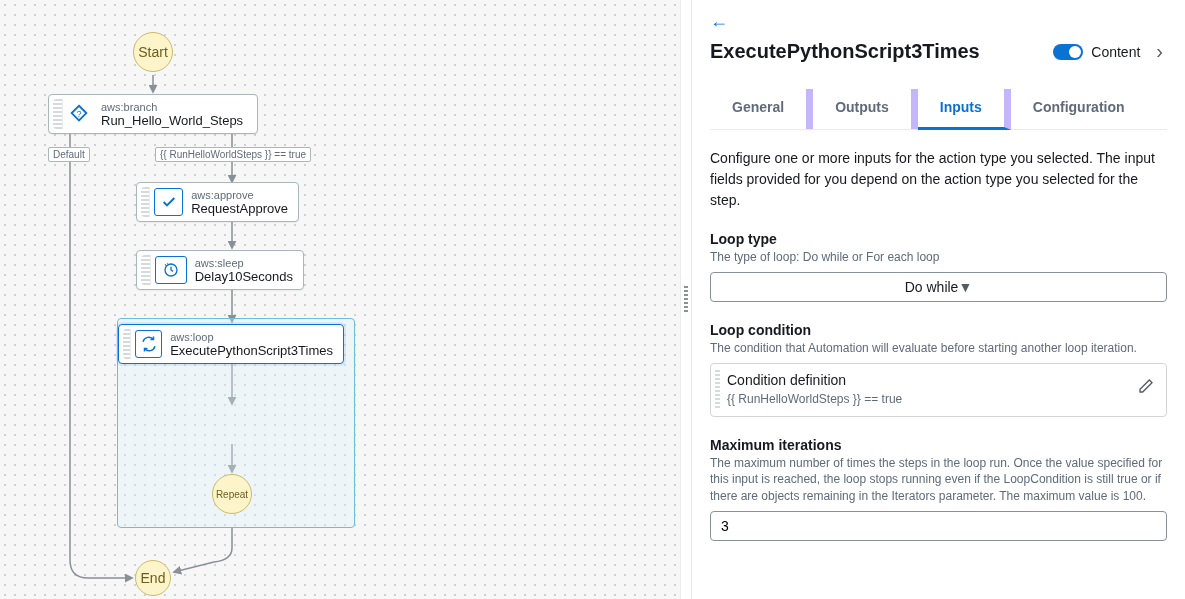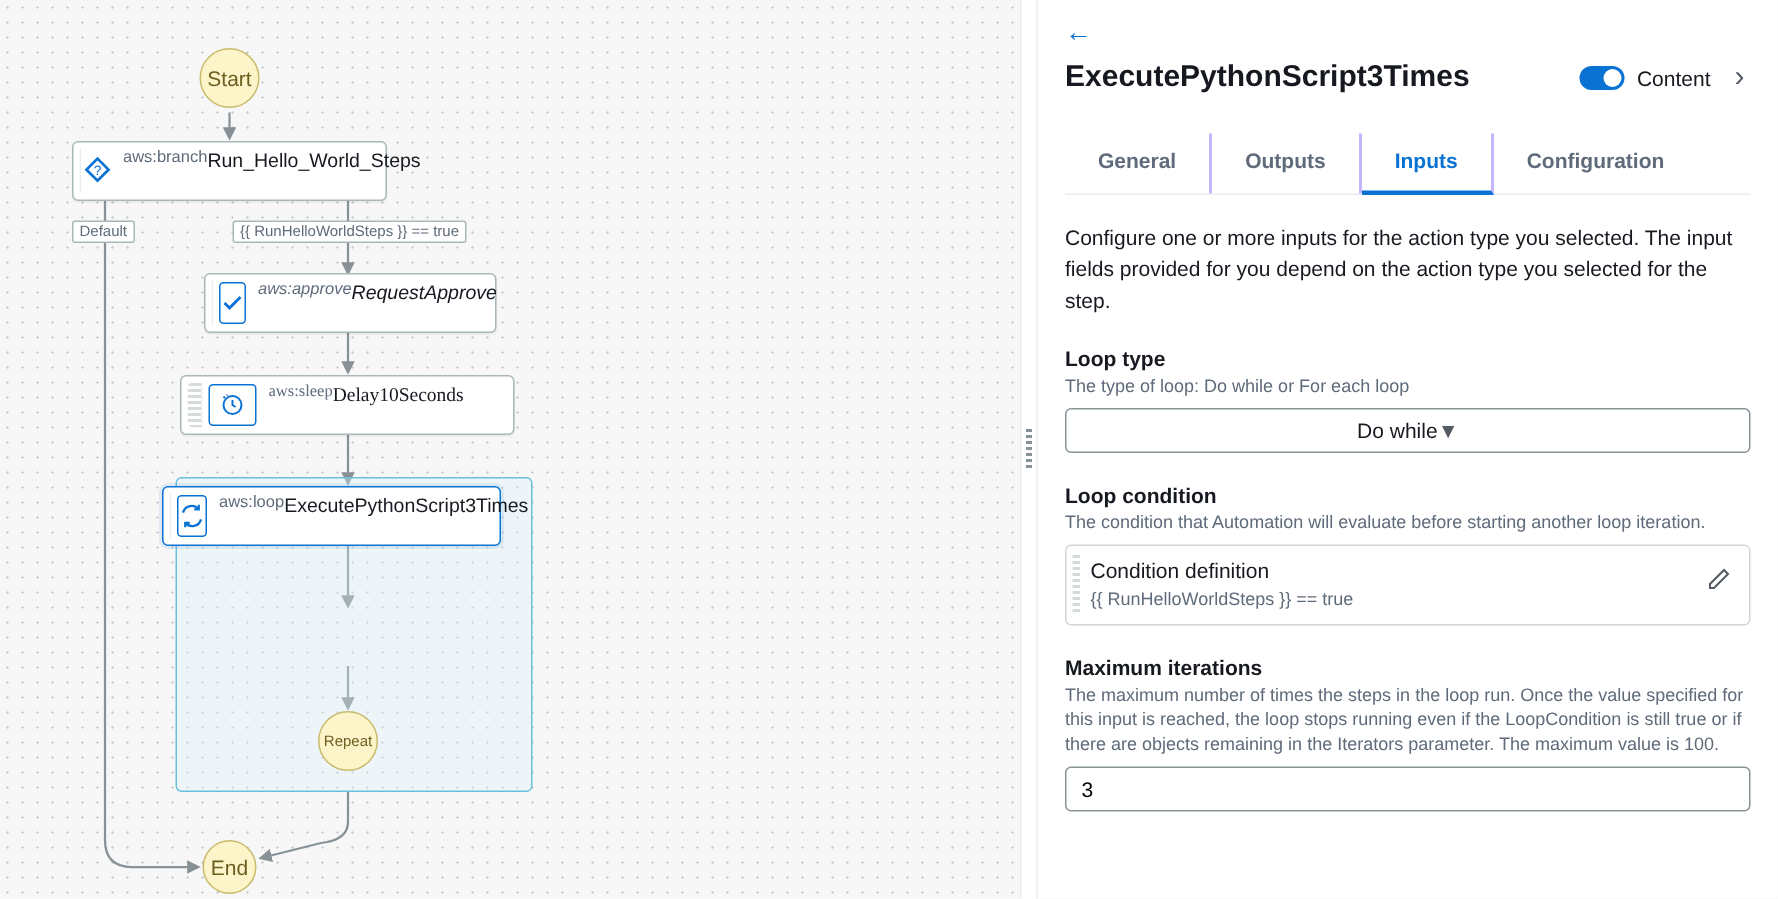--- a/index.html
+++ b/index.html
@@ -34,21 +34,21 @@
     border-right: 1px solid #eaeded; border-radius: 4px 0 0 4px;
     margin: 4px 0 4px 4px;
   }
   .step .iconbox {
     width: 32px; display:flex; align-items:center; justify-content:center;
     color:#0972d3;
   }
   .step .iconbox.boxed {
     border:1px solid #0972d3; border-radius:3px; margin:5px 2px 5px 4px;
   }
-  .step .txt { padding: 4px 10px 4px 6px; display:flex; flex-direction:row; justify-content:center; }
+  .step .txt { padding: 4px 10px 4px 6px; display:flex; flex-direction:column; justify-content:center; }
   .step .txt .type { font-size: 11px; color: #5f6b7a; }
   .step .txt .name { font-size: 13px; color: #16191f; }
 
   .step.selected { border: 1.5px solid #0972d3; box-shadow: 0 0 0 2px rgba(9,114,211,0.1);}
   .loop-box {
     position: absolute; border: 1.5px solid #6abfdd;
     border-radius: 4px; background: rgba(219,240,248,0.35);
   }
 
   .edge-label {
@@ -85,21 +85,21 @@
     content:""; position:absolute; right:2px; top:2px; width:12px; height:12px;
     background:#fff; border-radius:50%;
   }
   .expand-icon { font-size:20px; color:#545b64; cursor:pointer; padding:0 4px;}
 
   .tabs {
     display:flex; border-bottom:1px solid #e9ebed; margin-top:26px;
   }
   .tab {
     padding: 10px 22px 12px 22px; font-size:14px; font-weight:700; color:#5f6b7a;
-    border-right:2px solid #c4b5fd; cursor:pointer;
+    border-right:7px solid #c4b5fd; cursor:pointer;
   }
   .tab:last-child { border-right:none; }
   .tab.active { color:#0972d3; border-bottom:3px solid #0972d3; margin-bottom:-1px;}
 
   .panel-body { padding-top:18px; font-size:14px; }
   .descr { color:#16191f; line-height:1.5; margin-bottom:20px; }
   .field-label { font-weight:700; margin-bottom:2px; }
   .field-hint { font-size:12px; color:#5f6b7a; margin-bottom:6px; line-height:1.4;}
   .select {
     border:1px solid #879196; border-radius:4px; padding:6px 18px;
@@ -170,51 +170,51 @@
     </div>
     <div class="txt">
       <span class="type">aws:branch</span>
       <span class="name">Run_Hello_World_Steps</span>
     </div>
   </div>
 
   <div class="edge-label" style="left:48px; top:147px;">Default</div>
   <div class="edge-label" style="left:155px; top:147px;">{{ RunHelloWorldSteps }} == true</div>
 
-  <div class="step" style="left:136px; top:182px; width:195px;font-style:italic;">
+  <div class="step" style="left:136px; top:182px; width:163px;">
     <div class="grip"></div>
     <div class="iconbox boxed">
       <svg width="16" height="16" viewBox="0 0 24 24" fill="none" stroke="#0972d3" stroke-width="3">
           <polyline points="20 6 9 17 4 12"></polyline>
         </svg>
     </div>
     <div class="txt">
       <span class="type">aws:approve</span>
       <span class="name">RequestApprove</span>
     </div>
   </div>
 
-  <div class="step" style="left:120px; top:250px; width:223px;font-family:Liberation Serif, serif;">
+  <div class="step" style="left:136px; top:250px; width:168px;">
     <div class="grip"></div>
     <div class="iconbox boxed">
       <svg width="16" height="16" viewBox="0 0 24 24" fill="none" stroke="#0972d3" stroke-width="2">
           <circle cx="12" cy="12" r="9"></circle>
           <path d="M12 7v5l3 2"></path>
           <path d="M3 5a14 14 0 0 1 4-3" stroke-dasharray="2 2"></path>
         </svg>
     </div>
     <div class="txt">
       <span class="type">aws:sleep</span>
       <span class="name">Delay10Seconds</span>
     </div>
   </div>
 
   <div class="loop-box" style="left:117px; top:318px; width:238px; height:210px;"></div>
 
-  <div class="step selected" style="left:108px; top:324px; width:226px;">
+  <div class="step selected" style="left:118px; top:324px; width:226px;">
     <div class="grip"></div>
     <div class="iconbox boxed">
       <svg width="18" height="18" viewBox="0 0 24 24" fill="none" stroke="#0972d3" stroke-width="2">
           <path d="M4 9a8 8 0 0 1 14-3"></path>
           <path d="M20 15a8 8 0 0 1-14 3"></path>
           <polyline points="18 2 18 6 14 6"></polyline>
           <polyline points="6 22 6 18 10 18"></polyline>
         </svg>
     </div>
     <div class="txt">

